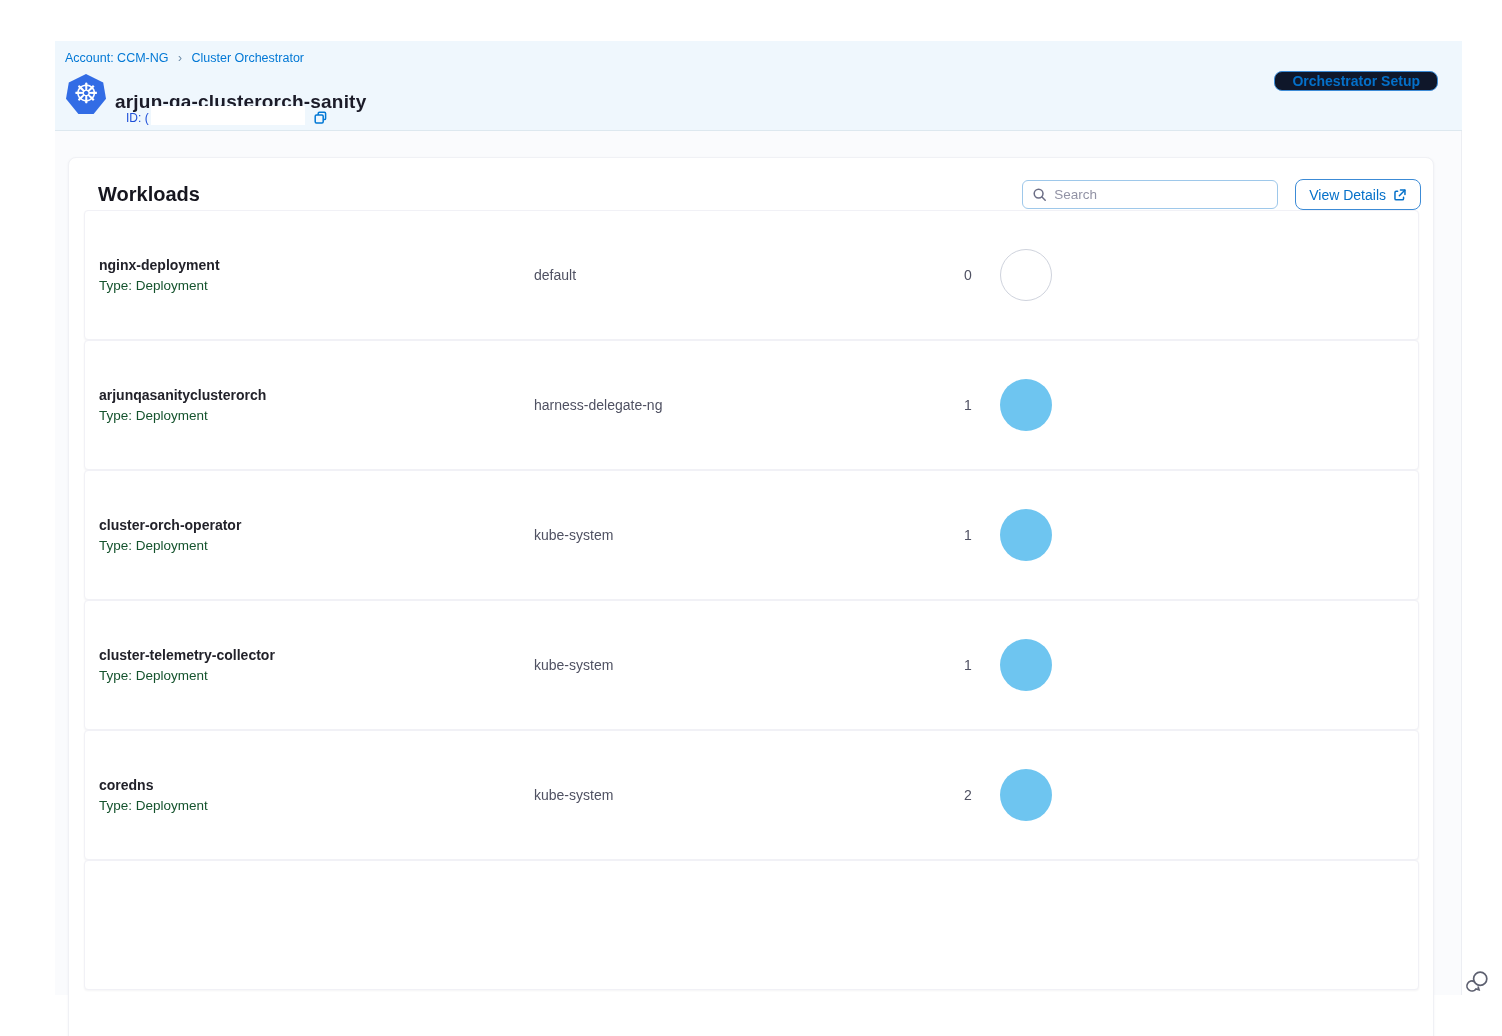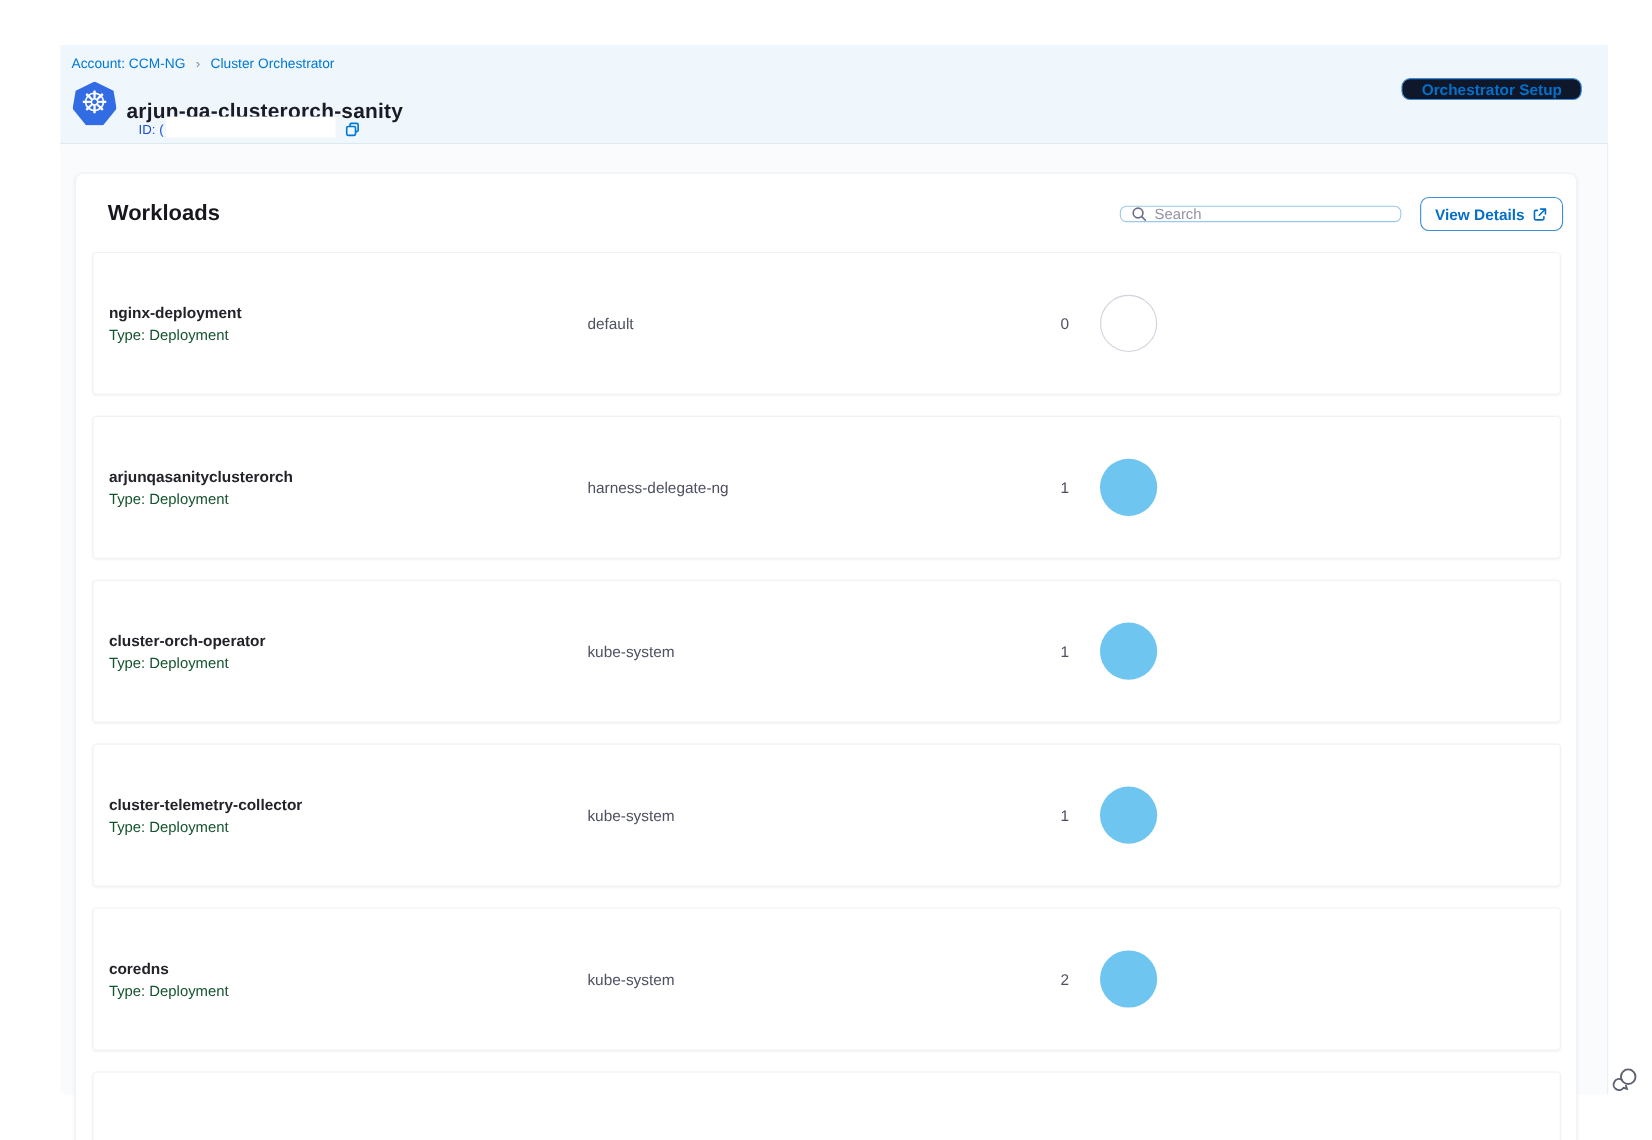--- a/index.html
+++ b/index.html
@@ -32,34 +32,34 @@
     border-bottom:3px solid transparent; padding:0 2px; margin-bottom:-1px; }
   .tab[data-active="true"] { color:#1b1b28; font-weight:700; border-bottom-color:#3576cc; }
 
   
   .content { position:relative; width:100%; height:864px; background:#fafbfd; border-right:1px solid #eceef3; }
   .panel { position:absolute; left:13px; top:26px; width:1366px; height:960px; background:#ffffff;
     border:1px solid #f0f1f5; border-radius:8px; box-shadow:0 1px 3px rgba(40,41,61,0.05); }
   .panel-top { display:flex; align-items:center; padding:21px 12px 0 29px; }
   .panel-title { font-size:20px; font-weight:700; color:#16161f; }
   .panel-spacer { flex:1; }
-  .search-box { display:flex; align-items:center; width:256px; height:15px; background:#ffffff;
+  .search-box { display:flex; align-items:center; width:256px; height:29px; background:#ffffff;
     border:1px solid #9ec8ea; border-radius:6px; padding:0 9px; gap:7px; }
   .search-box input { border:none; outline:none; flex:1; font-size:13.5px; color:#22222a;
     font-family:inherit; background:transparent; }
   .search-box input::placeholder { color:#9293a5; }
   .view-details-btn { margin-left:17px; height:31px; padding:0 13px; display:flex; align-items:center; gap:7px;
     background:#ffffff; border:1.5px solid #3c8bd6; border-radius:8px; color:#0470c9;
-    font-size:14px; font-weight:700; font-family:inherit; cursor:pointer; }
+    font-size:14px; font-weight:400; font-family:inherit; cursor:pointer; }
 
   
   .grid-cols { display:grid; grid-template-columns:435px 430px 1fr; align-items:center; padding-left:14px; }
   .table-head { margin:20px 14px 0 15px; height:41px; background:#f2f2f7; border-radius:4px; }
   .table-head .col { font-size:11px; font-weight:700; letter-spacing:.3px; color:#1f1f2b; }
-  .row-card { margin:19px 14px 0 15px; height:130px; background:#ffffff; border:1px solid #f1f1f6;
+  .row-card { margin:0 14px 0 15px; height:130px; background:#ffffff; border:1px solid #f1f1f6;
     border-radius:4px; box-shadow:0 1px 2px rgba(40,41,61,0.05); cursor:pointer; }
   .row-card:first-of-type { margin-top:2px; }
   .name-cell .wl-name { font-size:14px; font-weight:700; color:#22222a; }
   .name-cell .wl-type { font-size:13.5px; color:#14532d; margin-top:5px; }
   .ns-cell { font-size:14px; color:#4f5162; }
   .rep-cell { display:flex; align-items:center; gap:26px; }
   .rep-count { font-size:14px; color:#4f5162; min-width:10px; }
   .replica-circle { width:52px; height:52px; border-radius:50%; }
   .replica-circle[data-state="filled"] { background:#6ec5f0; }
   .replica-circle[data-state="empty"] { background:#ffffff; border:1px solid #cfd3dd; }

